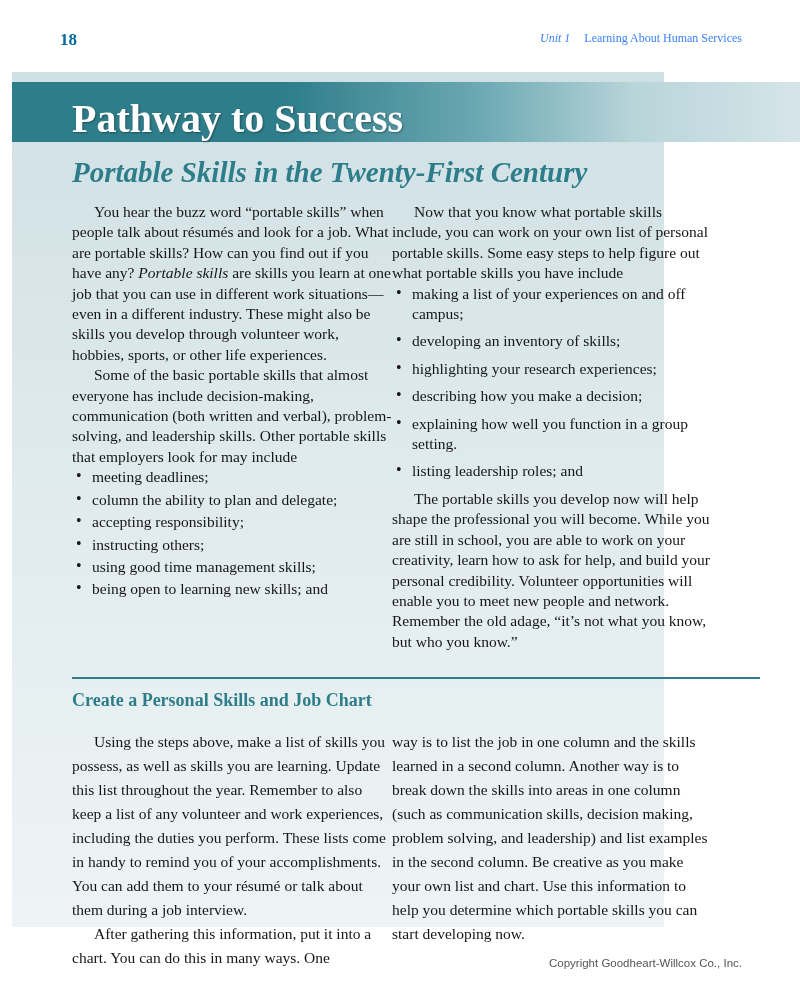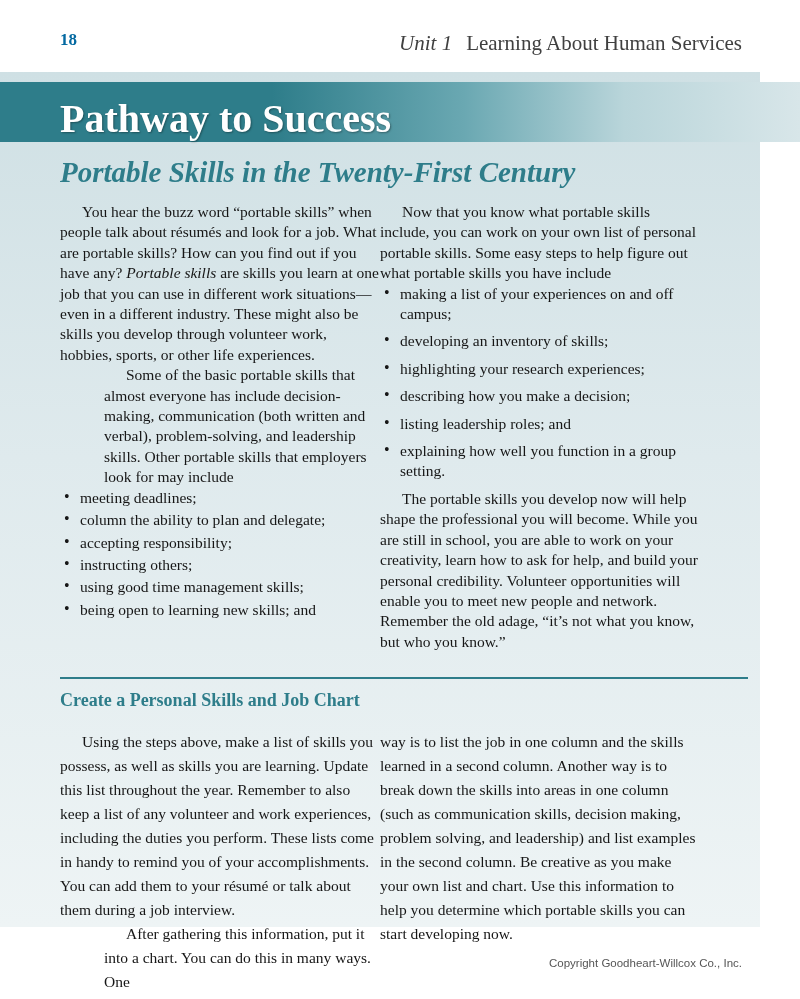--- a/index.html
+++ b/index.html
@@ -31,35 +31,35 @@
     top: 30px;
     font-size: 17px;
     font-weight: bold;
     font-family: "Liberation Serif", serif;
     color: #0369a1;
   }
   .running-head {
     position: absolute;
     right: 58px;
     top: 31px;
-    font-size: 21px;
-    color: #404040;
+    font-size: 12px;
+    color: #3b82f6;
     white-space: nowrap;
   }
   .running-head .unit {
     font-style: italic;
     margin-right: 14px;
   }
 
   
   .feature {
     position: absolute;
     top: 72px;
-    left: 0;
-    width: 760px;
+    left: 12px;
+    width: 652px;
     height: 855px;
     background: linear-gradient(to bottom, #cfe0e4 0%, #dfeaed 45%, #eef4f5 100%);
   }
 
   .banner {
     position: absolute;
     top: 10px;
     left: 0;
     width: 800px;
     height: 60px;
@@ -109,21 +109,20 @@
   }
   .col p {
     margin: 0 0 0 0;
     text-indent: 22px;
   }
   .col p.noindent {
     text-indent: 0;
   }
   .col p + p {
     margin-top: 0px;
-    margin-left: 44px;
   }
   .col em {
     font-style: italic;
   }
   ul.bullets {
     list-style: none;
     margin: 0;
     padding: 0;
   }
   ul.bullets li {
@@ -217,22 +216,22 @@
       </ul>
     </div>
 
     <div class="col right">
       <p>Now that you know what portable skills include, you can work on your own list of personal portable skills. Some easy steps to help figure out what portable skills you have include</p>
       <ul class="bullets spaced">
         <li>making a list of your experiences on and off campus;</li>
         <li>developing an inventory of skills;</li>
         <li>highlighting your research experiences;</li>
         <li>describing how you make a decision;</li>
+        <li>explaining how well you function in a group setting.</li>
         <li>listing leadership roles; and</li>
-        <li>explaining how well you function in a group setting.</li>
       </ul>
       <p>The portable skills you develop now will help shape the professional you will become. While you are still in school, you are able to work on your creativity, learn how to ask for help, and build your personal credibility. Volunteer opportunities will enable you to meet new people and network. Remember the old adage, “it’s not what you know, but who you know.”</p>
     </div>
 
     <div class="clear"></div>
   </div>
 
   <div class="rule"></div>
   <div class="sub-title">Create a Personal Skills and Job Chart</div>
 

